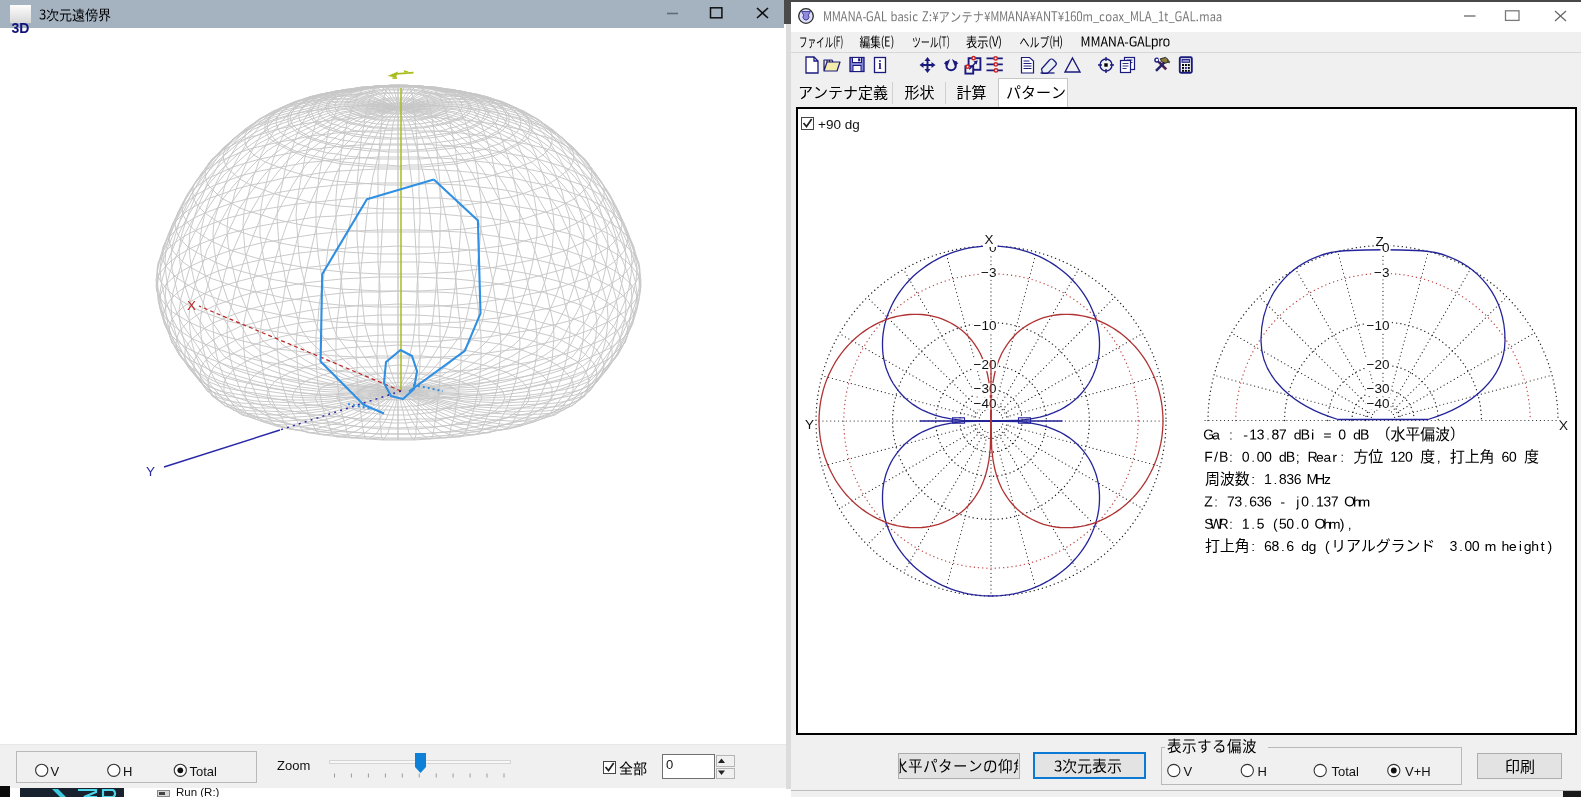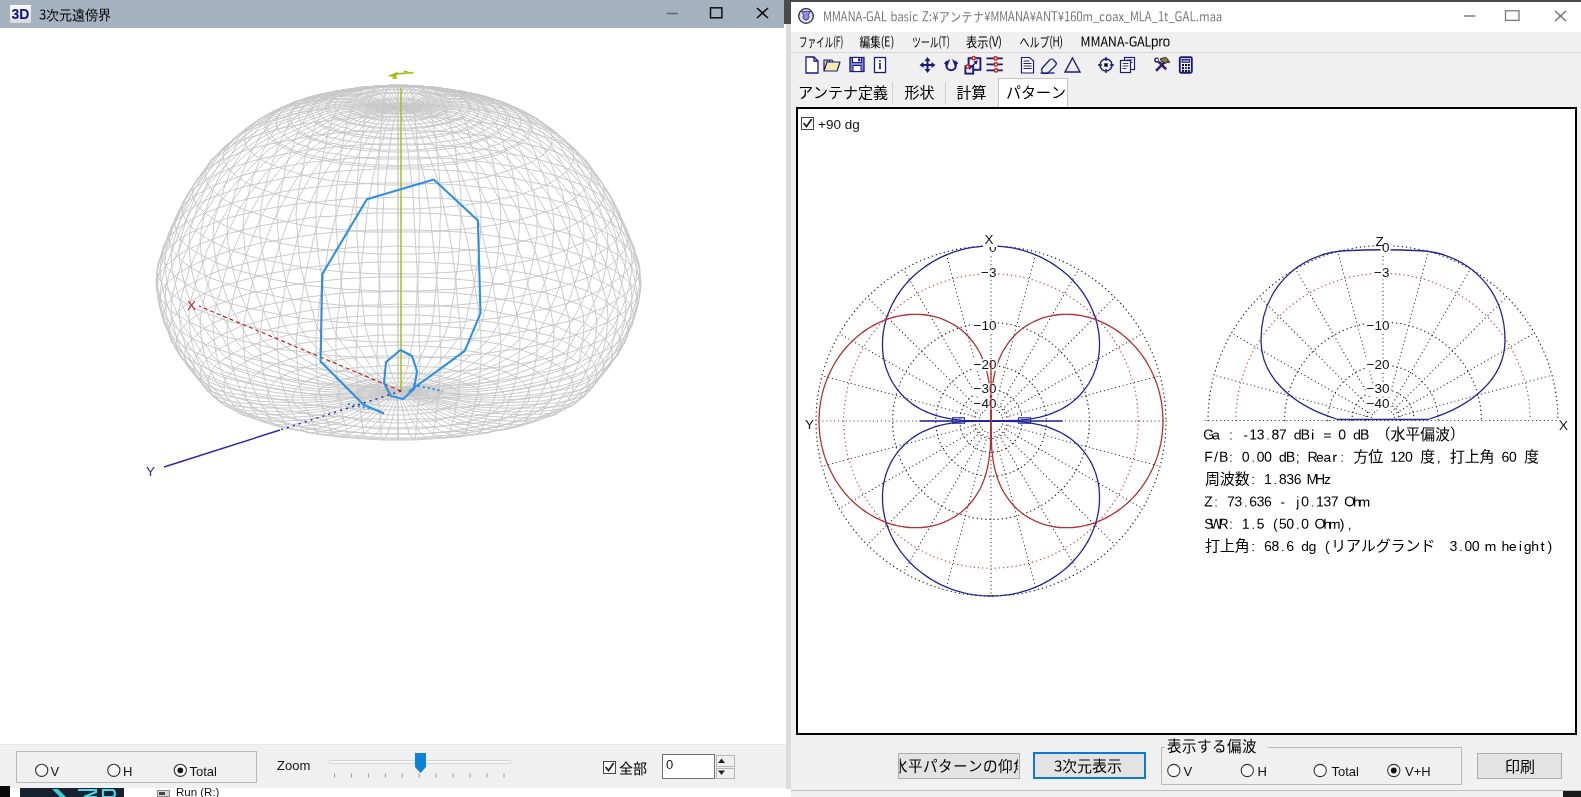--- a/index.html
+++ b/index.html
@@ -1,20 +1,20 @@
 <!DOCTYPE html>
 <html><head><meta charset="utf-8"><style>
 html,body{margin:0;padding:0;}
 body{width:1581px;height:797px;position:relative;overflow:hidden;background:#fff;
  font-family:"Liberation Sans",sans-serif;}
 </style></head><body>
 <div style="position:absolute;left:0px;top:0px;width:786px;height:789px;background:#fff;"></div>
 <div style="position:absolute;left:0px;top:0px;width:784px;height:28px;background:#a5b2c0;"></div>
 <div style="position:absolute;left:10px;top:5px;width:21px;height:18px;background:linear-gradient(180deg,#fdfdfd,#d8d8d8);"></div>
-<div style="position:absolute;left:11px;top:6px;width:19px;height:16px;font:bold 14px 'Liberation Sans',sans-serif;color:#10107a;text-align:center;line-height:16px;">3D</div>
+<div style="position:absolute;left:11px;top:20px;width:19px;height:16px;font:bold 14px 'Liberation Sans',sans-serif;color:#10107a;text-align:center;line-height:16px;">3D</div>
 <div style="position:absolute;left:0px;top:744px;width:786px;height:44px;background:#f0f0f0;border-top:1px solid #e8e8e8;box-sizing:border-box;"></div>
 <div style="position:absolute;left:16px;top:751px;width:241px;height:32px;background:transparent;border:1px solid #b9b9b9;box-sizing:border-box;"></div>
 <div style="position:absolute;left:329px;top:760px;width:182px;height:4px;background:#f8f8f8;border:1px solid #d4d4d4;box-sizing:border-box;"></div>
 <div style="position:absolute;left:662px;top:754px;width:53px;height:25px;background:#fff;border:1px solid #707070;box-sizing:border-box;"></div>
 <div style="position:absolute;left:716px;top:755px;width:19px;height:11.5px;background:#f0f0f0;border:1px solid #b5b5b5;box-sizing:border-box;"></div>
 <div style="position:absolute;left:716px;top:767.5px;width:19px;height:11.5px;background:#f0f0f0;border:1px solid #b5b5b5;box-sizing:border-box;"></div>
 <div style="position:absolute;left:0px;top:789px;width:786px;height:8px;background:#fff;"></div>
 <div style="position:absolute;left:0px;top:786px;width:10px;height:11px;background:#0a0a0a;"></div>
 <div style="position:absolute;left:20px;top:788px;width:104px;height:9px;background:#18222e;"></div>
 <div style="position:absolute;left:157px;top:790px;width:13px;height:7px;background:#d8d8d8;border:1px solid #888;box-sizing:border-box;"></div>

